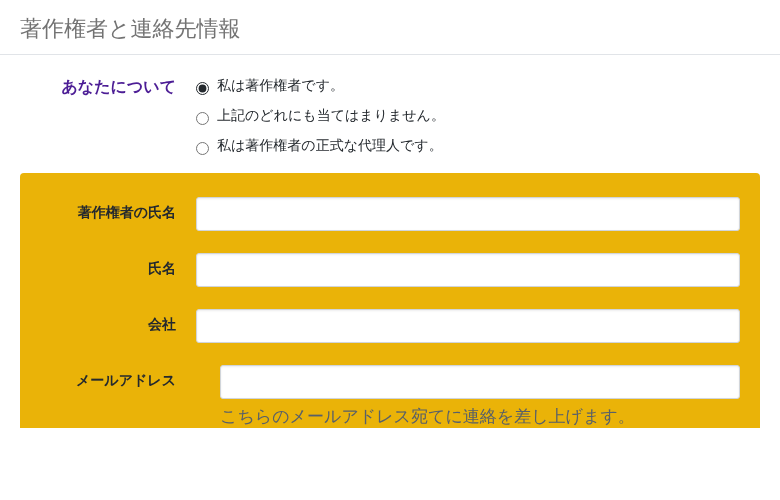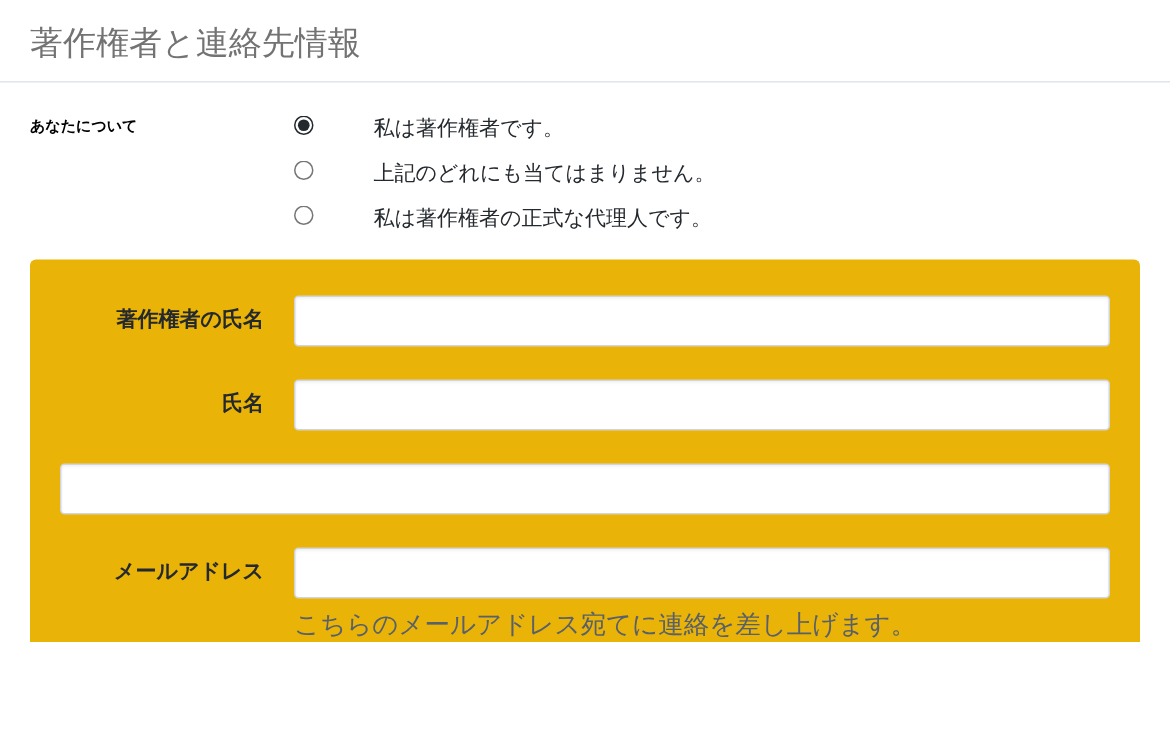--- a/index.html
+++ b/index.html
@@ -21,36 +21,36 @@
       color: #737373;
       padding: 14px 20px 10px 20px;
       border-bottom: 1px solid #e1e4e8;
     }
     .section-about {
       padding: 22px 20px 18px 20px;
       display: flex;
     }
     .about-label {
       width: 176px;
-      font-size: 10px;
+      text-align: right;
+      font-size: 16px;
       font-weight: 600;
-      color: #000000;
+      color: #4c1d95;
       padding-right: 20px;
       padding-top: 0;
     }
     .radio-group {
       flex: 1;
     }
     .radio-row {
       display: flex;
-      align-items: flex-start;
+      align-items: flex-end;
       margin-bottom: 12px;
       font-size: 14px;
       color: #24292e;
-      gap: 32px;
     }
     .radio-row:last-child {
       margin-bottom: 0;
     }
     .radio-input {
       width: 13px;
       height: 13px;
       margin-right: 8px;
       accent-color: #24292e;
     }
@@ -60,20 +60,21 @@
       padding: 24px 20px 0 20px;
       border-radius: 4px 4px 0 0;
     }
     .form-row {
       display: flex;
       align-items: flex-start;
       margin-bottom: 22px;
     }
     .form-row:last-child {
       margin-bottom: 0;
+      gap: 24px;
     }
     .field-label {
       width: 156px;
       text-align: right;
       font-size: 14px;
       font-weight: 600;
       color: #24292e;
       padding-right: 20px;
       padding-top: 7px;
     }
@@ -131,20 +132,21 @@
   </div>
 
   <div class="form-row">
     <div class="field-label">氏名</div>
     <div class="field-content">
       <input type="text" class="text-input" value="" style="">
     </div>
   </div>
 
   <div class="form-row">
+    <div class="field-label">会社</div>
     <div class="field-content">
       <input type="text" class="text-input" value="" style="">
     </div>
   </div>
 
 
   <div class="form-row">
     <div class="field-label">メールアドレス</div>
     <div class="field-content">
       <input type="email" class="text-input" value="" style="">

